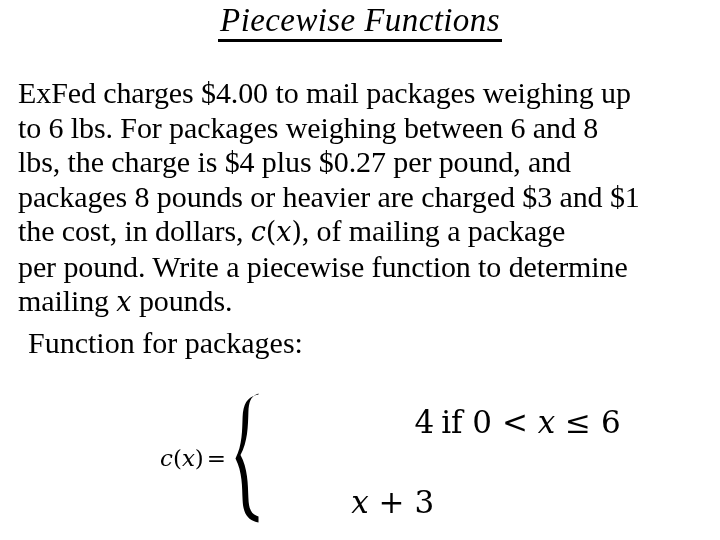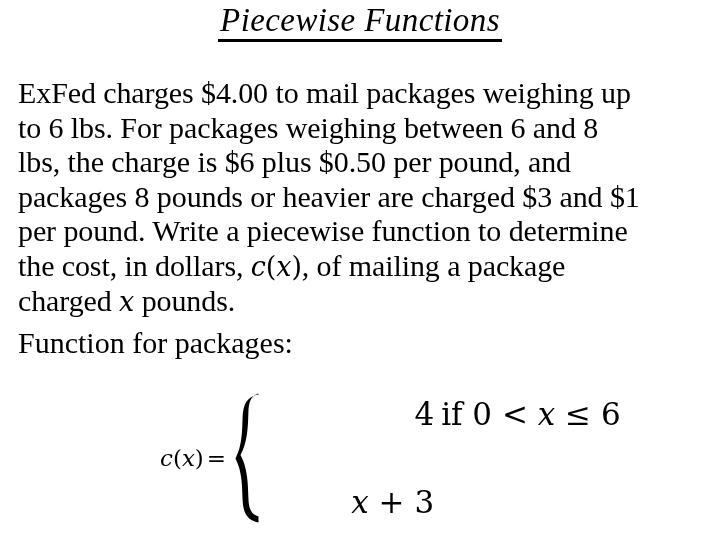--- a/index.html
+++ b/index.html
@@ -67,21 +67,21 @@
     font-size: 27px;
   }
   .mathvar-paren {
     font-style: normal;
     font-family: "DejaVu Serif", "Liberation Serif", serif;
     font-size: 27px;
   }
 
   .func-label {
     position: absolute;
-    left: 18px;
+    left: 28px;
     top: 326px;
     font-family: "Liberation Serif", "DejaVu Serif", serif;
     font-size: 30px;
     line-height: 34.5px;
     white-space: nowrap;
   }
 
   
   .formula {
     position: absolute;
@@ -127,40 +127,41 @@
   }
   .case-expr {
     display: inline-block;
     width: 168px;
     text-align: right;
     padding-right: 7px;
   }
   .case-cond {
     display: inline-block;
     text-align: center;
+    margin-top: 8px;
   }
   .it { font-style: italic; }
 </style>
 </head>
 <body>
 
 <div class="slide">
 
   <div class="title-wrap">
     <span class="title">Piecewise Functions</span>
   </div>
 
   <div class="body-block">
     <div class="body-line">ExFed charges $4.00 to mail packages weighing up</div>
     <div class="body-line">to 6 lbs.  For packages weighing between 6 and 8</div>
-    <div class="body-line">lbs, the charge is $6 plus $0.50 per pound, and</div>
+    <div class="body-line">lbs, the charge is $4 plus $0.27 per pound, and</div>
     <div class="body-line">packages 8 pounds or heavier are charged $3 and $1</div>
+    <div class="body-line"><span>the cost, in dollars, </span><span class="mathvar">c</span><span class="mathvar-paren">(</span><span class="mathvar">x</span><span class="mathvar-paren">)</span><span>, of mailing a package</span></div>
     <div class="body-line">per pound. Write a piecewise function to determine</div>
-    <div class="body-line"><span>the cost, in dollars, </span><span class="mathvar">c</span><span class="mathvar-paren">(</span><span class="mathvar">x</span><span class="mathvar-paren">)</span><span>, of mailing a package</span></div>
-    <div class="body-line"><span>charged </span><span class="mathvar">x</span><span> pounds.</span></div>
+    <div class="body-line"><span>mailing </span><span class="mathvar">x</span><span> pounds.</span></div>
   </div>
 
   <div class="func-label">Function for packages:</div>
 
   <div class="formula">
 
     <div class="lhs"><span class="v">c</span><span class="p">(</span><span class="v">x</span><span class="p">)</span><span class="eq">=</span></div>
 
     <div class="brace">
       <svg width="34" height="132" viewBox="0 0 34 132" aria-hidden="true">

